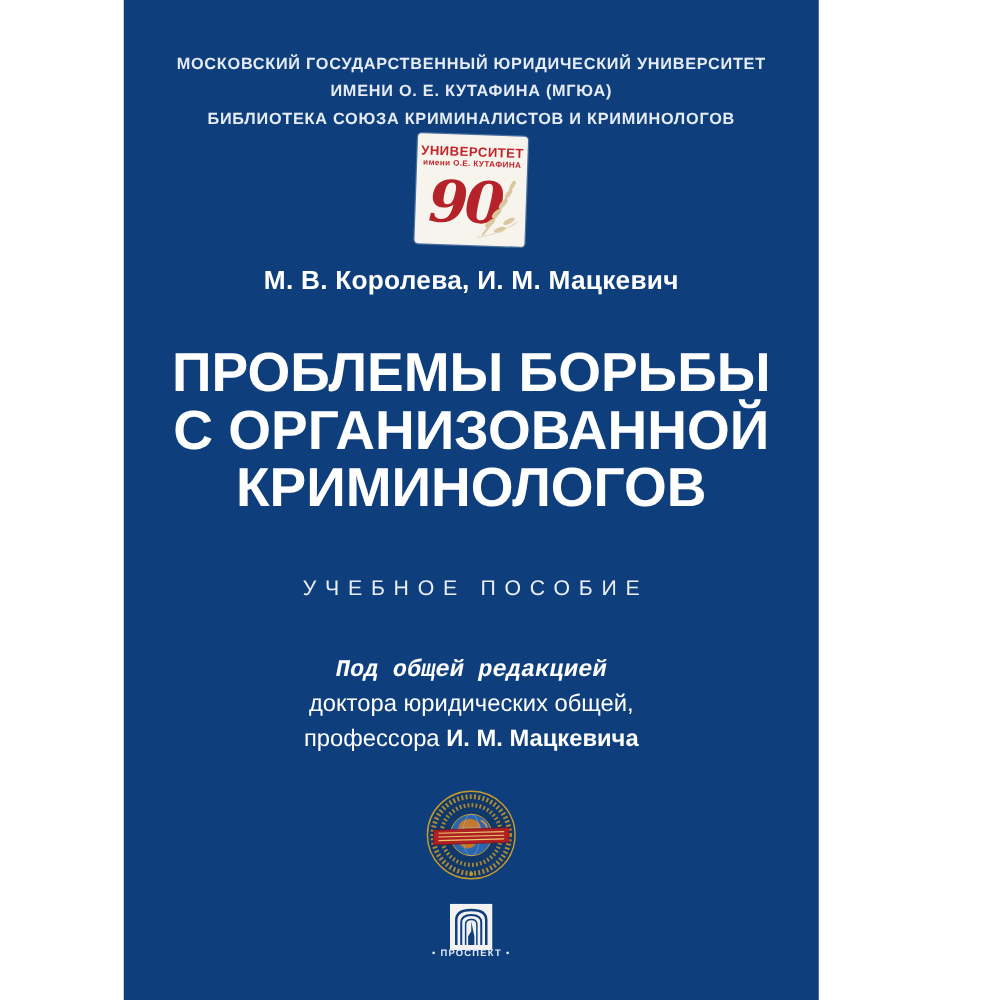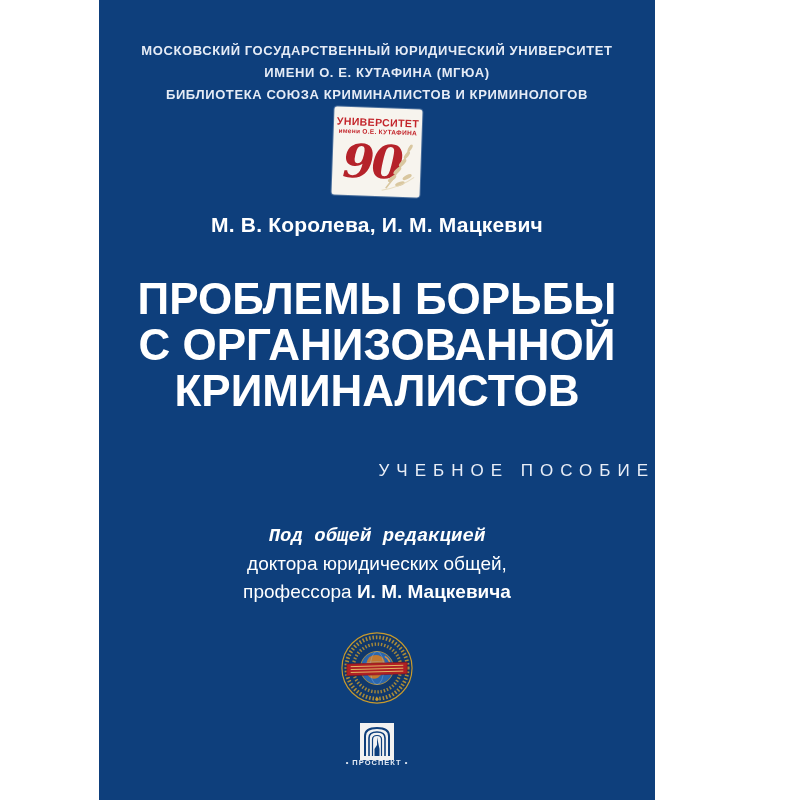--- a/index.html
+++ b/index.html
@@ -96,21 +96,20 @@
   }
 
   
   .subtitle {
     top: 461px;
     color: #e9eef7;
     font-size: 17px;
     font-weight: normal;
     letter-spacing: 7px;
     text-indent: 7px;
-    text-align: right;
   }
 
   
   .editor {
     top: 522px;
     color: #ffffff;
     font-size: 19px;
     line-height: 28px;
   }
   .editor .ed-line1 { font-weight: bold; font-style: italic; font-family: Liberation Mono, monospace; }
@@ -168,21 +167,21 @@
           <path d="M2,52 C12,50 24,46 34,38" stroke="#e3d6b4" stroke-width="1" fill="none" opacity="0.8"></path>
         </svg>
       </div>
     </div>
 
     <div class="center-band authors">М. В. Королева, И. М. Мацкевич</div>
 
     <div class="center-band book-title">
       <div>ПРОБЛЕМЫ БОРЬБЫ</div>
       <div>С ОРГАНИЗОВАННОЙ</div>
-      <div>КРИМИНАЛИСТОВ</div>
+      <div>КРИМИНОЛОГОВ</div>
     </div>
 
     <div class="center-band subtitle">УЧЕБНОЕ ПОСОБИЕ</div>
 
     <div class="center-band editor">
       <div class="ed-line1">Под общей редакцией</div>
       <div>доктора юридических общей,</div>
       <div><span>профессора </span><span class="bold">И. М. Мацкевича</span></div>
     </div>
 

